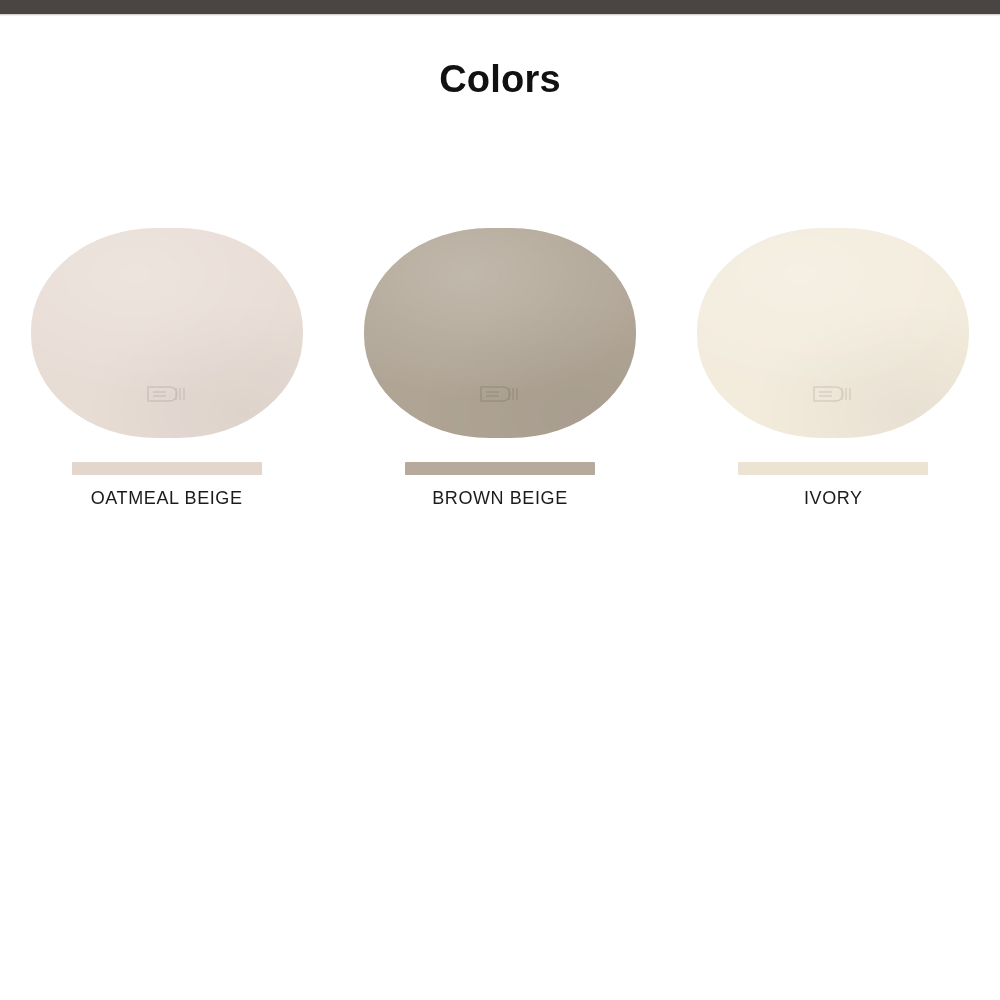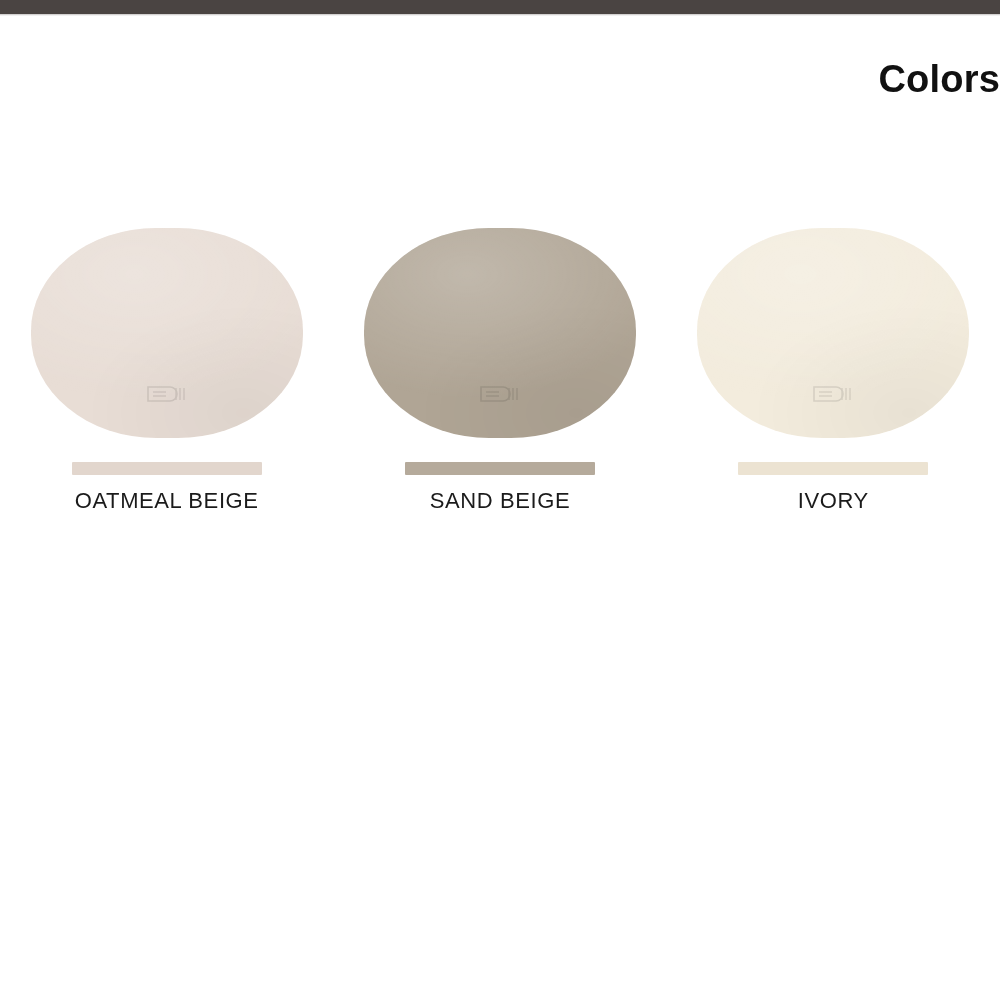--- a/index.html
+++ b/index.html
@@ -33,21 +33,21 @@
     height: 2px;
     background: linear-gradient(to bottom, rgba(150,145,143,0.55), rgba(255,255,255,0));
   }
 
   
   #page-title {
     position: absolute;
     top: 55px;
     left: 0;
     width: 1000px;
-    text-align: right;
+    text-align: center;
     font-size: 38px;
     font-weight: bold;
     color: #111111;
     letter-spacing: 0.2px;
     line-height: 48px;
   }
 
   
   #swatch-grid {
     position: absolute;
@@ -107,21 +107,21 @@
   .color-bar {
     width: 190px;
     height: 13px;
     margin-top: 24px;
     border-radius: 1px;
   }
 
   
   .swatch-label {
     margin-top: 13px;
-    font-size: 22px;
+    font-size: 18px;
     font-weight: normal;
     color: #1b1b1b;
     letter-spacing: 0.6px;
     text-align: center;
     white-space: nowrap;
   }
 </style>
 </head>
 <body style="background: rgb(255, 255, 255);">
 
@@ -160,21 +160,21 @@
               <path d="M9 8 H22" stroke="#000" stroke-width="1.4"></path>
               <path d="M9 12 H22" stroke="#000" stroke-width="1.4"></path>
               <path d="M32 4 v12" stroke="#000" stroke-width="1.4"></path>
               <path d="M36 4 v12" stroke="#000" stroke-width="1.4"></path>
               <path d="M40 4 v12" stroke="#000" stroke-width="1.4"></path>
             </svg>
           </div>
         </div>
       </div>
       <div class="color-bar" style="background: rgb(181, 170, 155);"></div>
-      <div class="swatch-label">SAND BEIGE</div>
+      <div class="swatch-label">BROWN BEIGE</div>
     </div>
     <div class="swatch-cell">
       <div class="mat-wrap">
         <div class="mat" style="background: rgb(243, 236, 221);">
           <div class="mat-sheen"></div>
           <div class="mat-logo">
             <svg viewBox="0 0 46 20" xmlns="http://www.w3.org/2000/svg">
               <path d="M4 3 H26 A7 7 0 0 1 26 17 H4 Z" fill="none" stroke="#000" stroke-width="1.6"></path>
               <path d="M9 8 H22" stroke="#000" stroke-width="1.4"></path>
               <path d="M9 12 H22" stroke="#000" stroke-width="1.4"></path>

